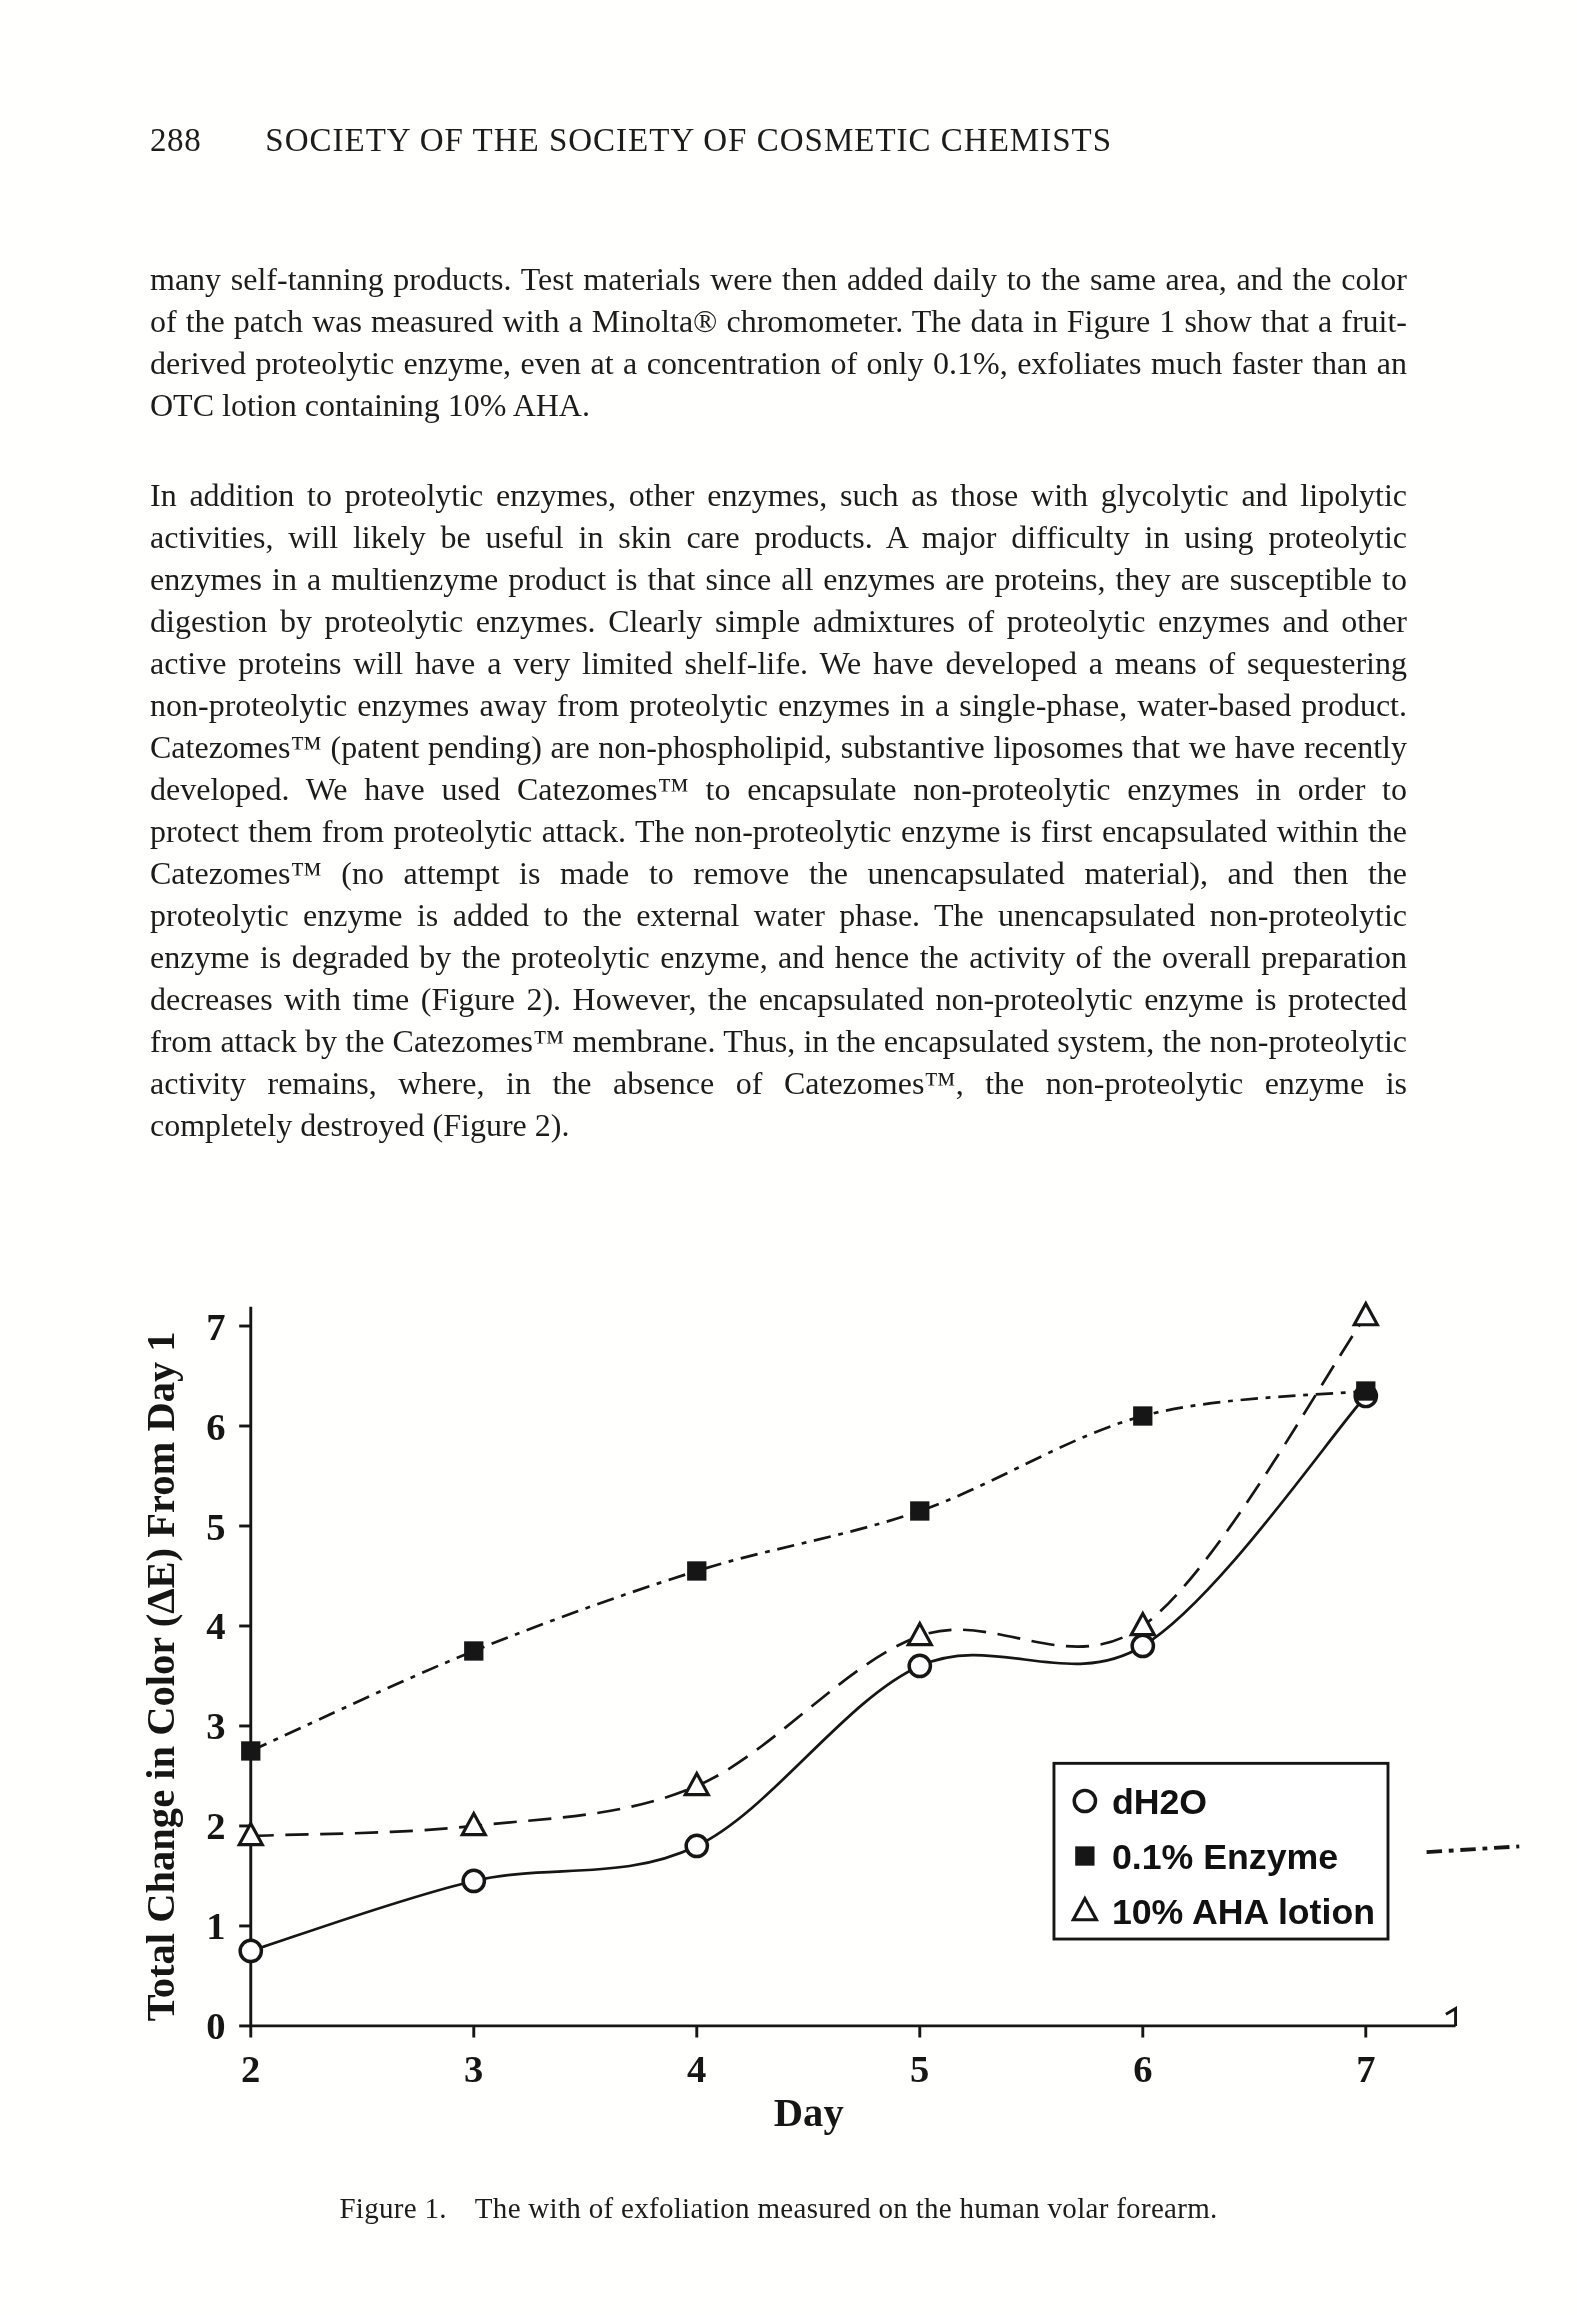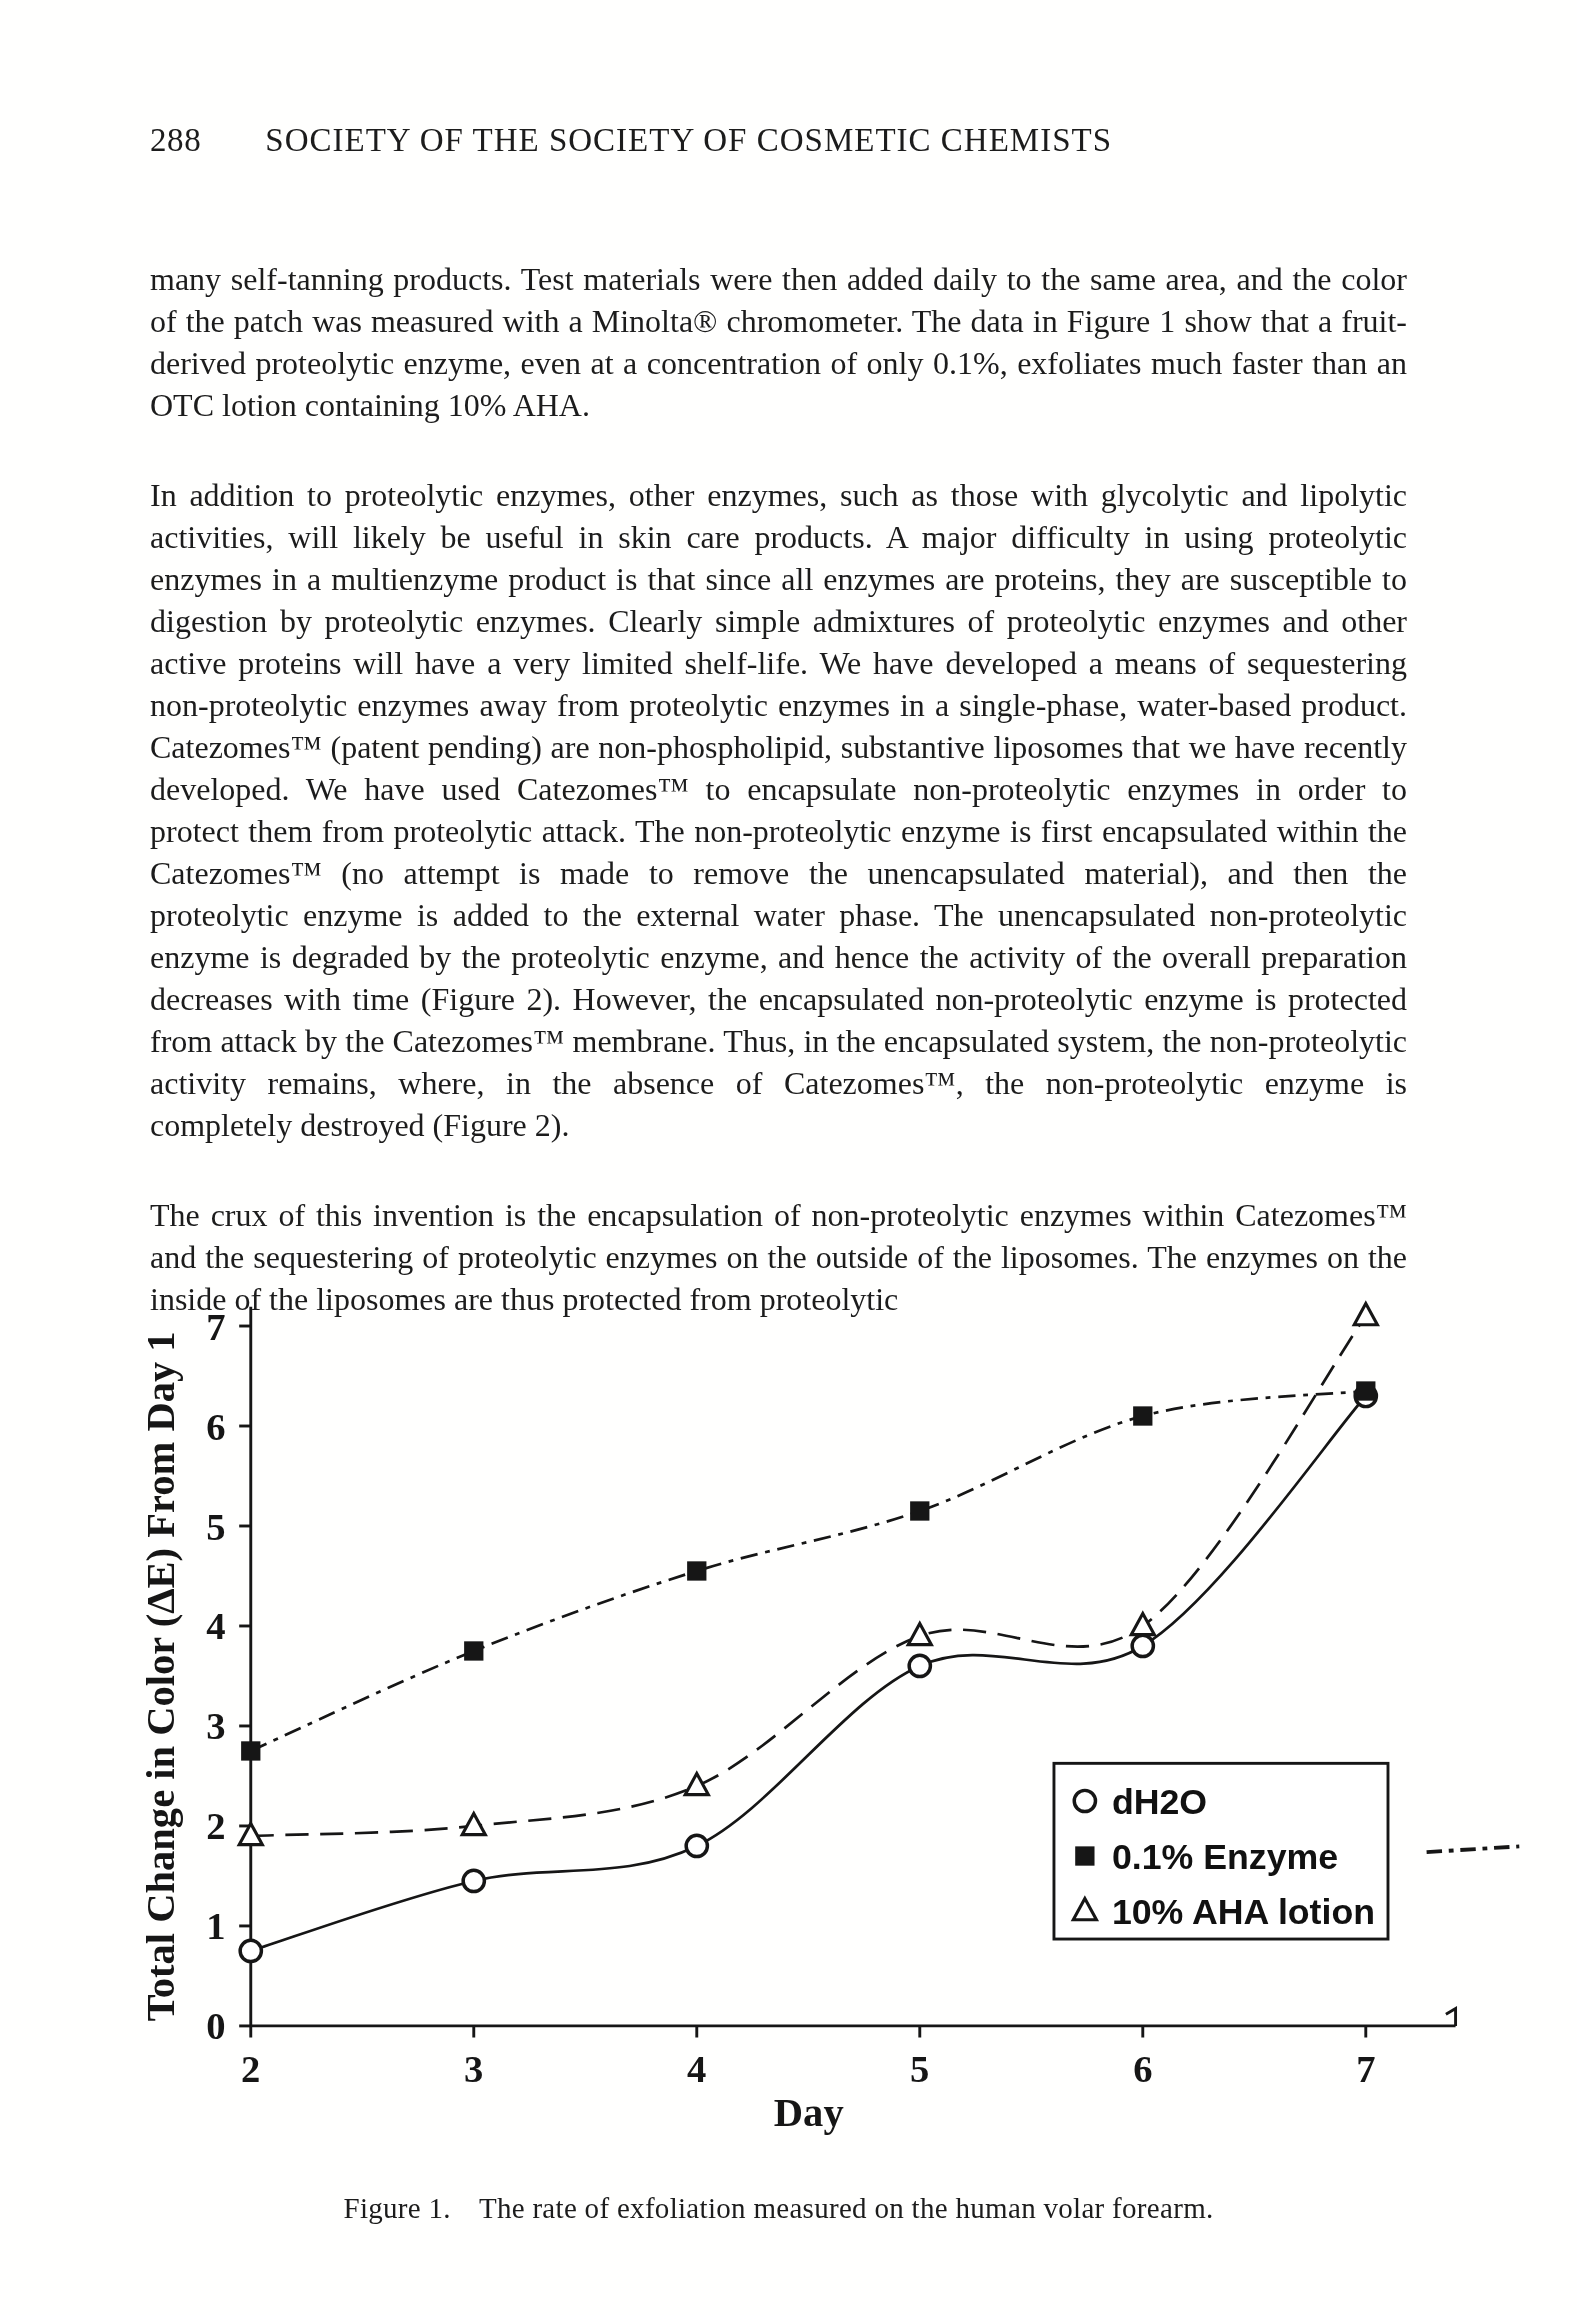--- a/index.html
+++ b/index.html
@@ -44,21 +44,20 @@
 <div class="page">
 
   <div class="header">
     <span>288</span>
     <span class="journal-title">SOCIETY OF THE SOCIETY OF COSMETIC CHEMISTS</span>
   </div>
 
   <div class="body-text">
     <p>many self-tanning products. Test materials were then added daily to the same area, and the color of the patch was measured with a Minolta® chromometer. The data in Figure 1 show that a fruit-derived proteolytic enzyme, even at a concentration of only 0.1%, exfoliates much faster than an OTC lotion containing 10% AHA.</p>
     <p>In addition to proteolytic enzymes, other enzymes, such as those with glycolytic and lipolytic activities, will likely be useful in skin care products. A major difficulty in using proteolytic enzymes in a multienzyme product is that since all enzymes are proteins, they are susceptible to digestion by proteolytic enzymes. Clearly simple admixtures of proteolytic enzymes and other active proteins will have a very limited shelf-life. We have developed a means of sequestering non-proteolytic enzymes away from proteolytic enzymes in a single-phase, water-based product. Catezomes™ (patent pending) are non-phospholipid, substantive liposomes that we have recently developed. We have used Catezomes™ to encapsulate non-proteolytic enzymes in order to protect them from proteolytic attack. The non-proteolytic enzyme is first encapsulated within the Catezomes™ (no attempt is made to remove the unencapsulated material), and then the proteolytic enzyme is added to the external water phase. The unencapsulated non-proteolytic enzyme is degraded by the proteolytic enzyme, and hence the activity of the overall preparation decreases with time (Figure 2). However, the encapsulated non-proteolytic enzyme is protected from attack by the Catezomes™ membrane. Thus, in the encapsulated system, the non-proteolytic activity remains, where, in the absence of Catezomes™, the non-proteolytic enzyme is completely destroyed (Figure 2).</p>
-    <p>The crux of this invention is the encapsulation of non-proteolytic enzymes within Catezomes™ and the sequestering of proteolytic enzymes on the outside of the liposomes. The enzymes on the inside of the liposomes are thus protected from proteolytic</p>
   </div>
 
   <div class="chart-wrap">
     <svg id="chart-svg" width="1506" height="908" viewBox="0 0 1560 940">
       <text class="axis-title" x="100" y="428" text-anchor="middle" transform="rotate(-90 100 428)">Total Change in Color (ΔE) From Day 1</text>
       <text class="axis-title" x="758" y="894" text-anchor="middle">Day</text>
     <g>
           <line x1="180" y1="45" x2="180" y2="790" stroke="#161616" stroke-width="3"></line>
           <line x1="180" y1="790" x2="1428" y2="790" stroke="#161616" stroke-width="3"></line>
           <path d="M1428,790 l0,-18 l-10,6" fill="none" stroke="#161616" stroke-width="3"></path>
@@ -117,17 +116,17 @@
           <rect x="1034" y="604" width="20" height="20" fill="#161616"></rect>
           <text x="1072" y="627" class="legend-label">0.1% Enzyme</text>
           <path d="M1044,658 L1056,680 L1032,680 Z" fill="#ffffff" stroke="#161616" stroke-width="3.2"></path>
           <text x="1072" y="684" class="legend-label">10% AHA lotion</text>
           <line x1="1398" y1="610" x2="1494" y2="604" stroke="#161616" stroke-width="4" stroke-dasharray="16 7 5 7"></line>
         </g>
       </svg>
   </div>
 
   <div class="caption">
-    <span class="cap-label">Figure 1.</span><span>The rate of exfoliation measured on the human volar forearm.</span>
+    <span class="cap-label">Figure 1.</span><span>The with of exfoliation measured on the human volar forearm.</span>
   </div>
 
 </div>
 
 
 </body></html>

